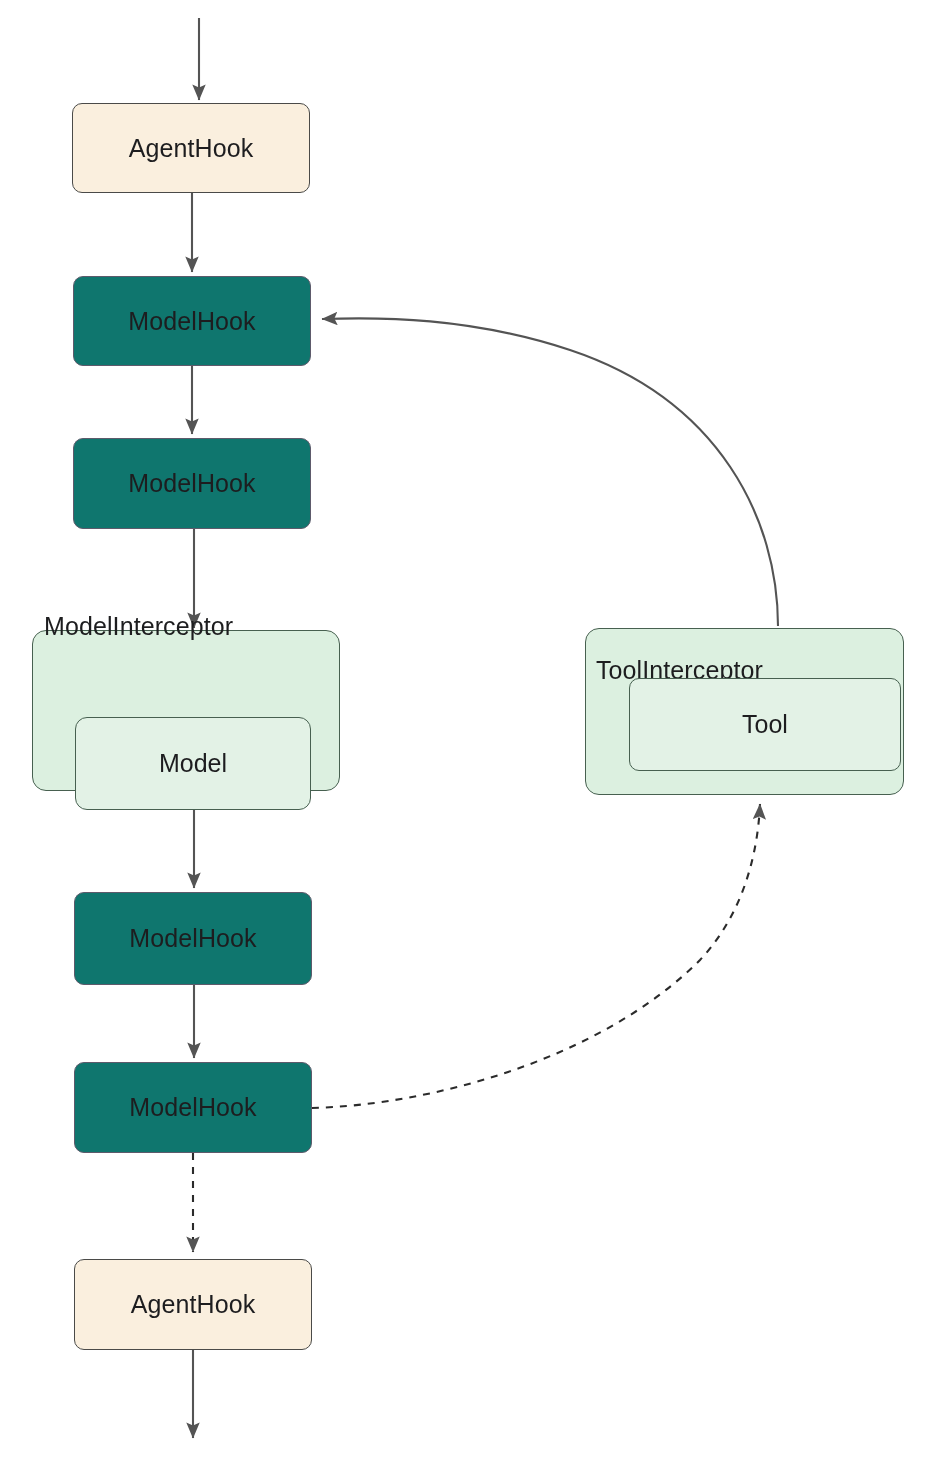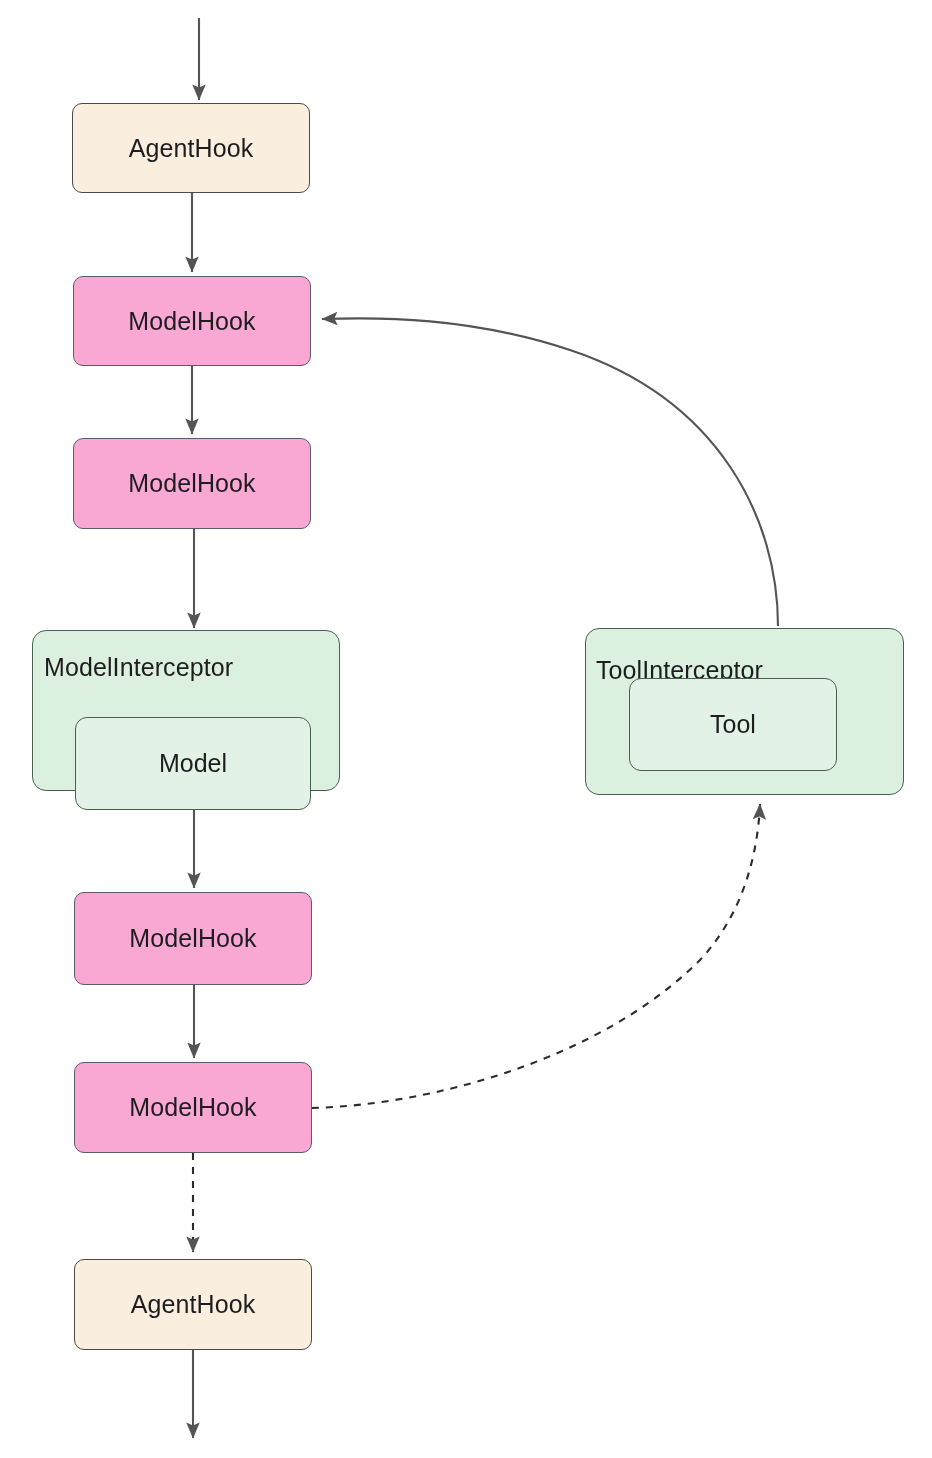--- a/index.html
+++ b/index.html
@@ -35,21 +35,21 @@
     font-size: 25px;
     color: #1d1d1f;
     letter-spacing: 0.1px;
     white-space: nowrap;
   }
   .node-agent {
     background: #FAEFDE;
     border: 1.6px solid #4a4a48;
   }
   .node-hook {
-    background: #f9a8d4;
+    background: #0f766e;
     border: 1.6px solid #5d5a6b;
   }
   .cluster {
     position: absolute;
     box-sizing: border-box;
     border-radius: 14px;
     background: #DCF0E0;
     border: 1.7px solid #476050;
   }
   .cluster-label {
@@ -116,28 +116,28 @@
 
   <div class="node node-hook" style="left:73px; top:276px; width:238px; height:90px;">
     <span>ModelHook</span>
   </div>
 
   <div class="node node-hook" style="left:73px; top:438px; width:238px; height:91px;">
     <span>ModelHook</span>
   </div>
 
   <div class="cluster" style="left:32px; top:630px; width:308px; height:161px;"></div>
-  <div class="cluster-label" style="left:44px; top:653px;">ModelInterceptor</div>
+  <div class="cluster-label" style="left:44px; top:612px;">ModelInterceptor</div>
   <div class="inner-node" style="left:75px; top:717px; width:236px; height:93px;">
     <span>Model</span>
   </div>
 
   <div class="cluster" style="left:585px; top:628px; width:319px; height:167px;"></div>
   <div class="cluster-label" style="left:596px; top:656px;">ToolInterceptor</div>
-  <div class="inner-node" style="left:629px; top:678px; width:208px; height:93px;">
+  <div class="inner-node" style="left:629px; top:678px; width:272px; height:93px;border-radius:10px;">
     <span>Tool</span>
   </div>
 
   <div class="node node-hook" style="left:74px; top:892px; width:238px; height:93px;">
     <span>ModelHook</span>
   </div>
 
   <div class="node node-hook" style="left:74px; top:1062px; width:238px; height:91px;">
     <span>ModelHook</span>
   </div>

